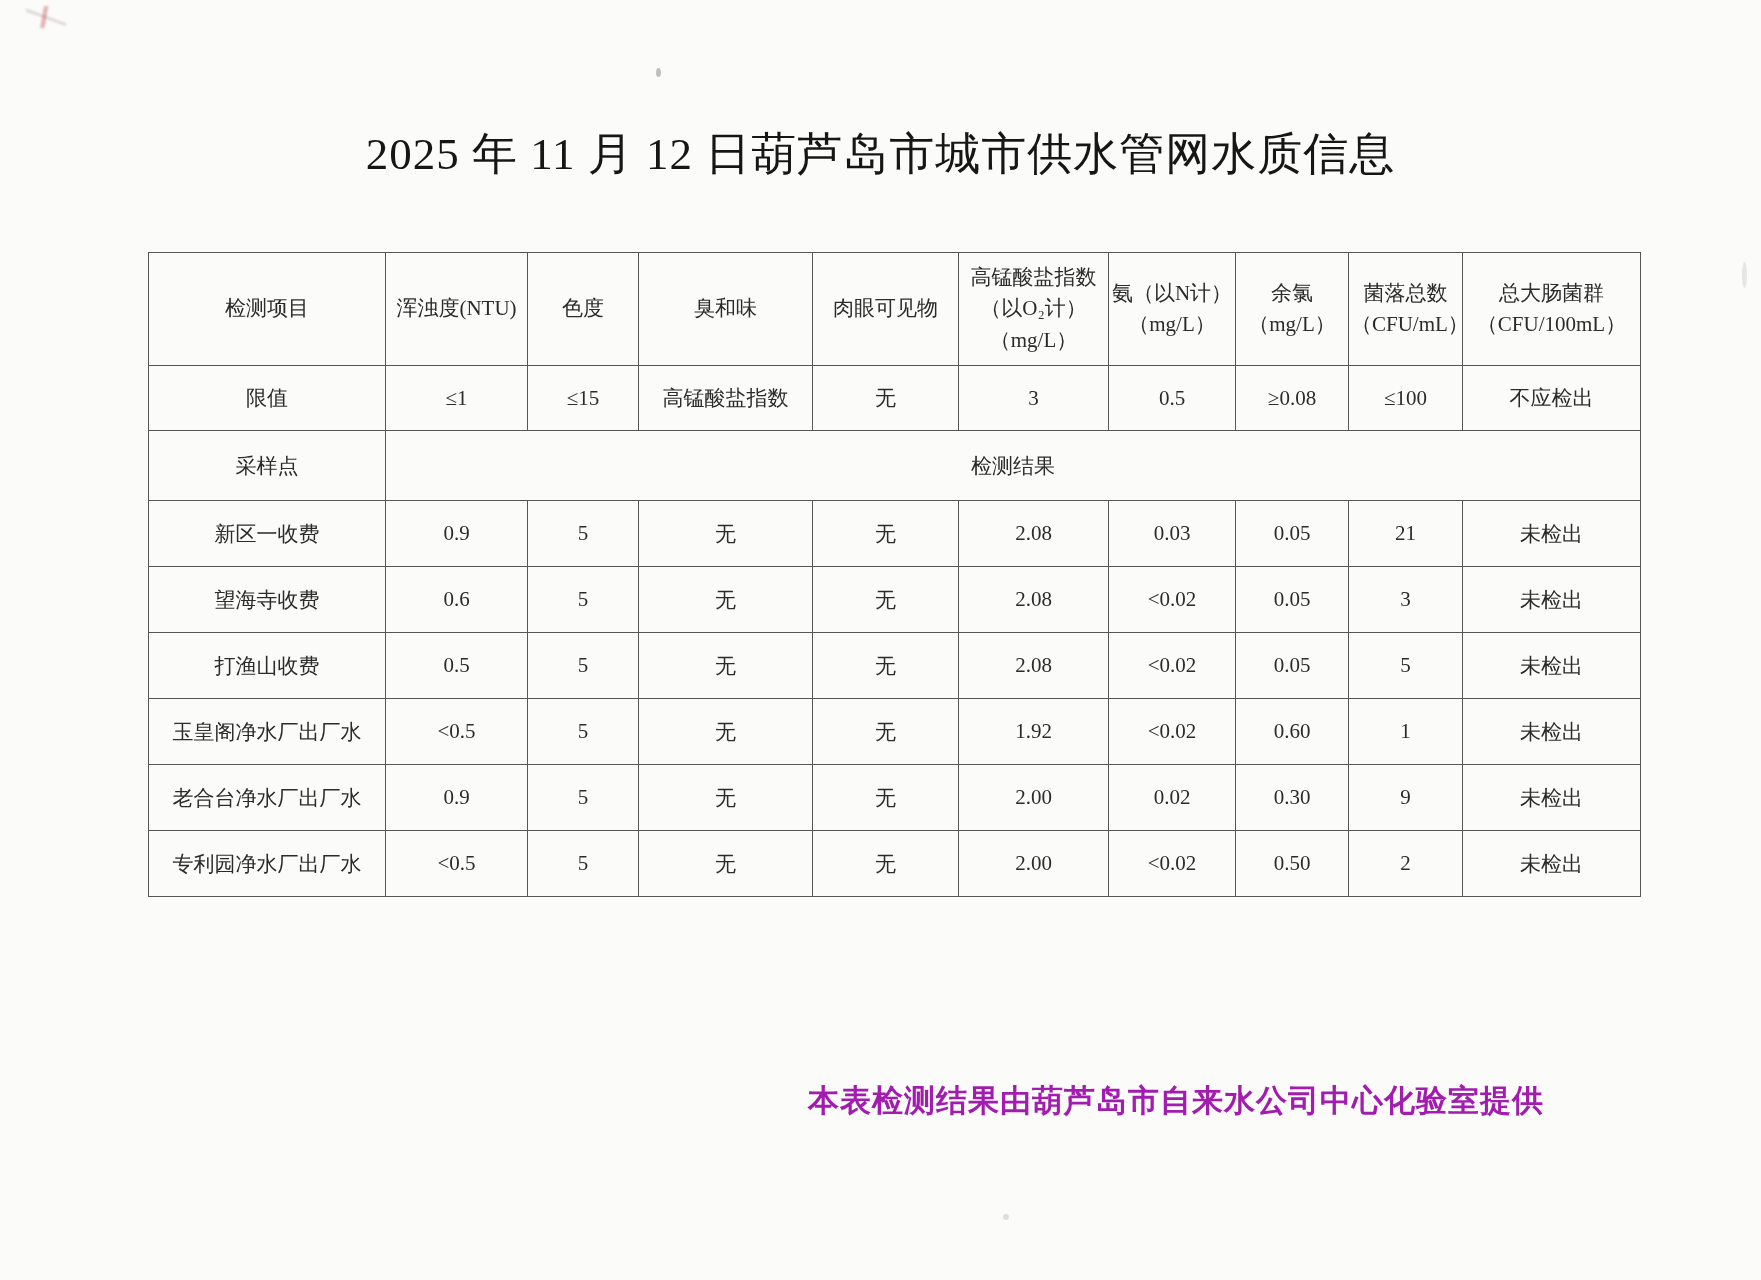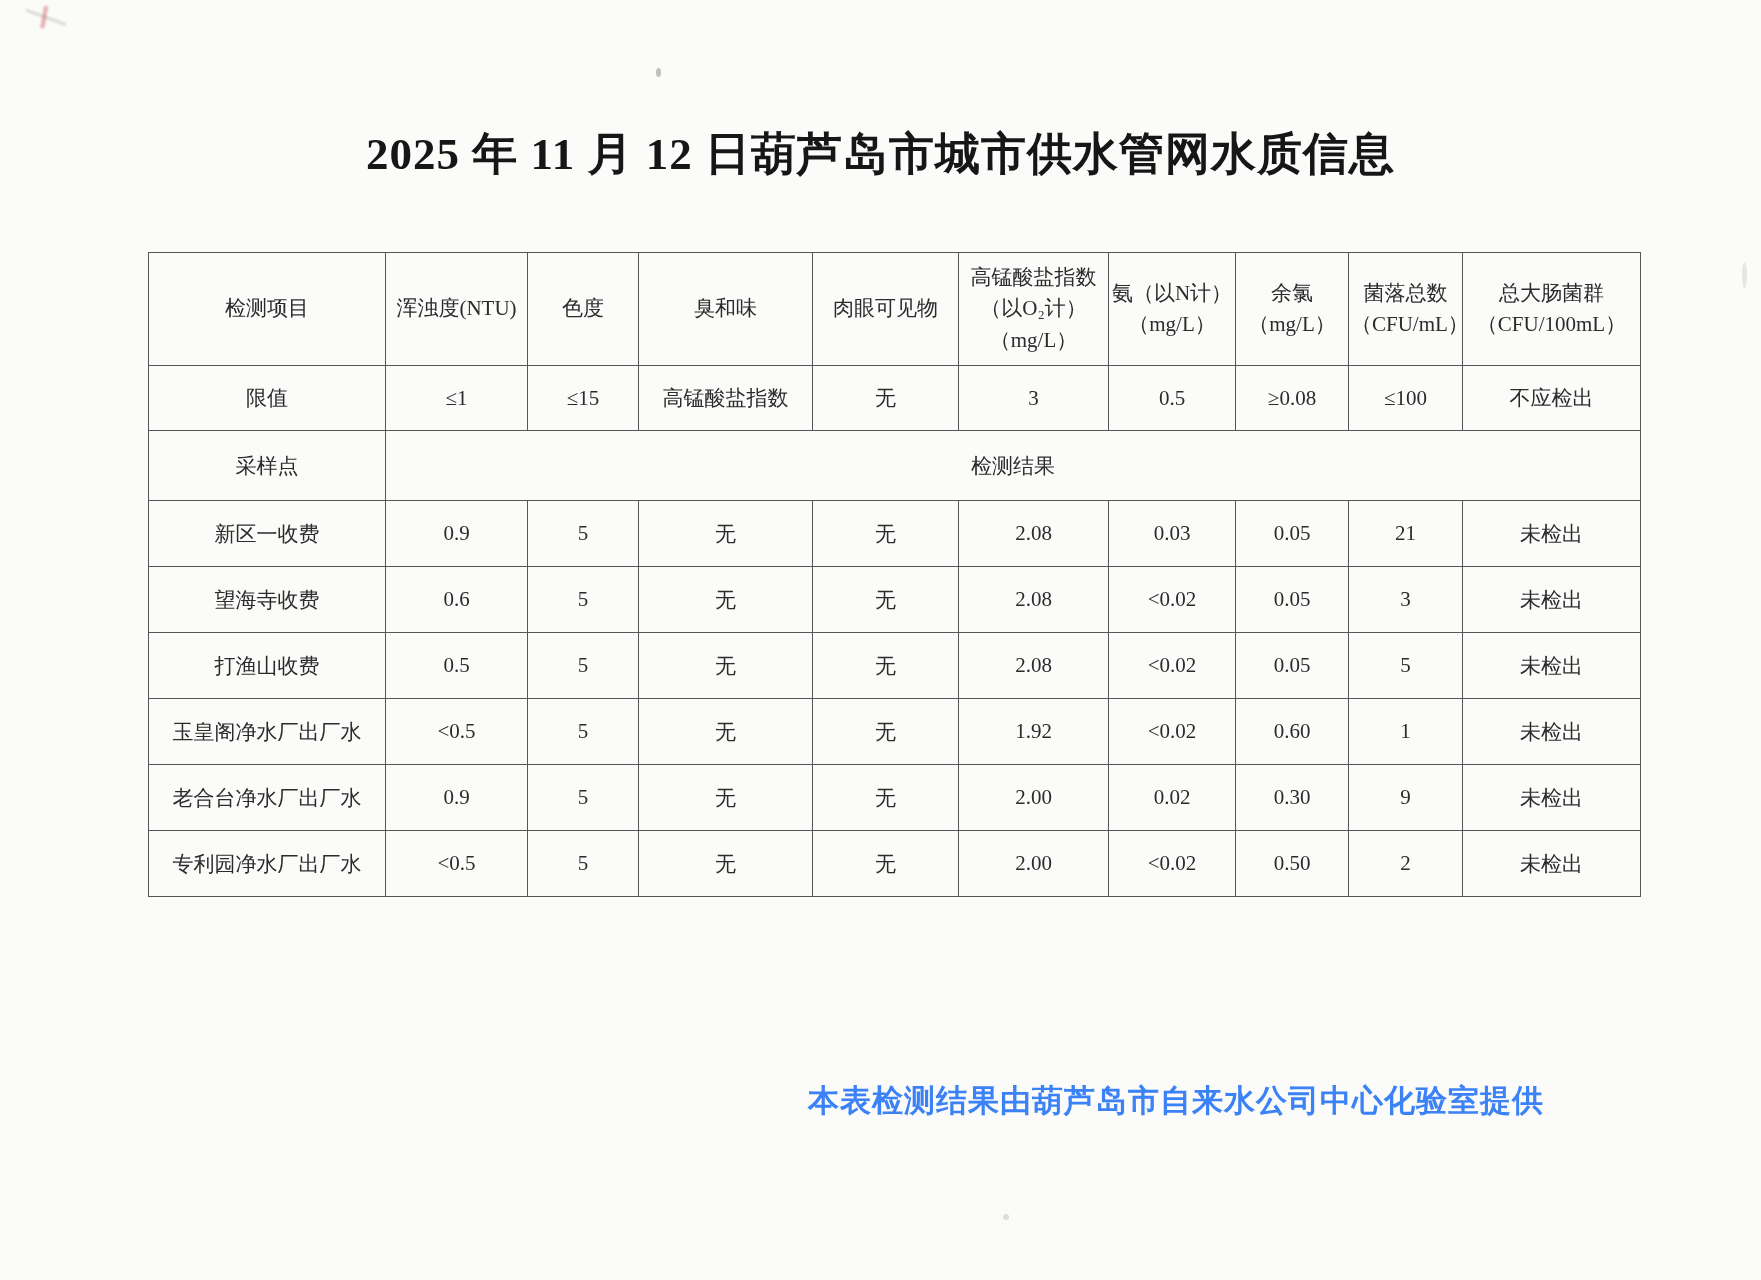--- a/index.html
+++ b/index.html
@@ -20,21 +20,21 @@
     filter:blur(1px);
   }
   .speck{position:absolute;background:rgba(120,120,120,.45);border-radius:50%;filter:blur(.5px);}
   .speck.s1{left:656px;top:68px;width:5px;height:9px;}
   .speck.s2{left:1003px;top:1214px;width:6px;height:6px;opacity:.5;}
   .speck.s3{left:1742px;top:262px;width:5px;height:26px;opacity:.35;}
 
   .doc-title{
     position:absolute;top:124px;left:0;width:100%;
     text-align:center;
-    font-size:45px;font-weight:700;
+    font-size:45px;font-weight:400;
     letter-spacing:1px;
     color:#161616;
     font-family:"Liberation Serif", serif;
   }
 
   table.quality{
     position:absolute;left:148px;top:252px;
     width:1492px;
     border-collapse:collapse;
     table-layout:fixed;
@@ -50,21 +50,21 @@
     overflow:hidden;
   }
   tr.header-row{height:113px;}
   tr.limit-row{height:65px;margin-left:8px;}
   tr.sampling-row{height:70px;}
   tr.data-row{height:66px;}
   .hline{display:block;line-height:1.5;}
   .site{letter-spacing:0;}
   .footer-note{
     position:absolute;left:808px;top:1080px;
-    font-size:31px;font-weight:700;color:#3b82f6;
+    font-size:31px;font-weight:700;color:#a21caf;
     letter-spacing:1px;
     font-family:"Liberation Serif", serif;
   }
 </style>
 </head>
 <body>
 
 <div class="smudge-red"></div>
 <div class="speck s1"></div>
 <div class="speck s2"></div>

